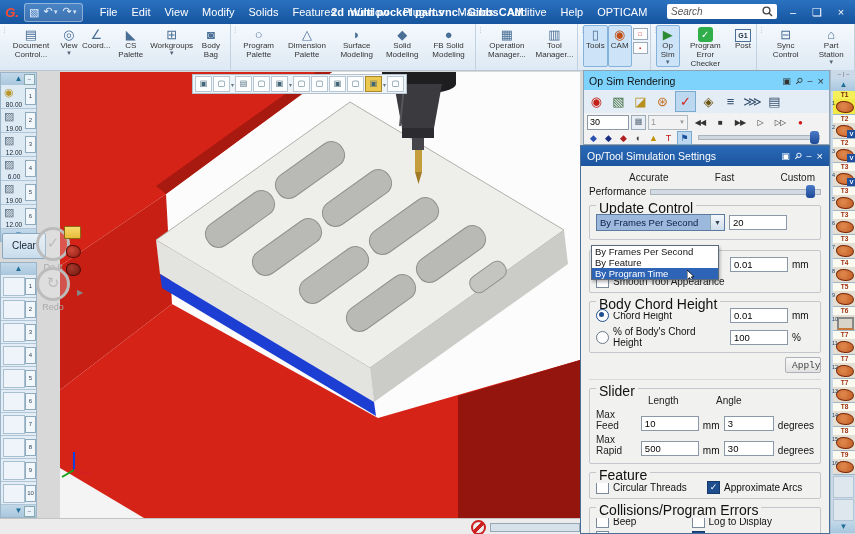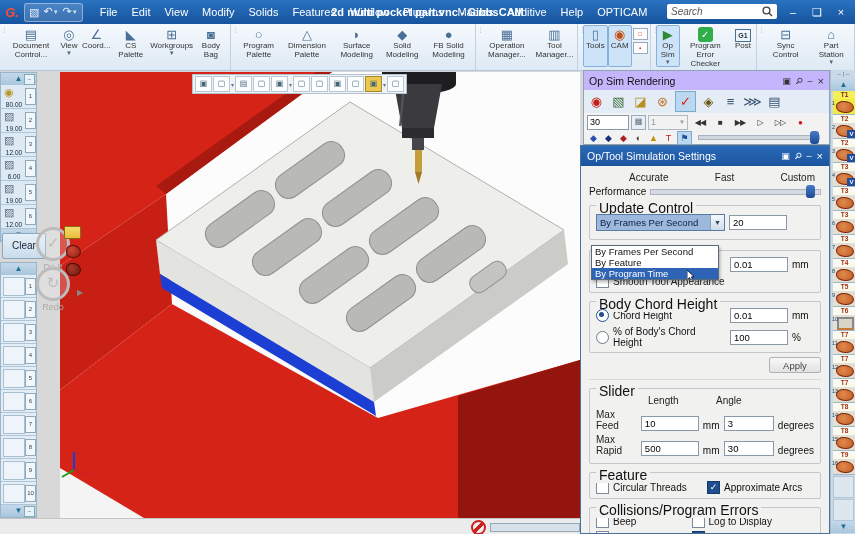--- a/index.html
+++ b/index.html
@@ -51,21 +51,21 @@
 .viewport{left:60px;top:72px;width:520px;height:446px;background:#fcfcfc;overflow:hidden}
 .vptb{position:absolute;left:132px;top:2px;height:18px;background:#eef3f8;border:1px solid #b4c2d0;display:flex;align-items:center;padding:0 2px;gap:1px}
 .vpi{width:15px;height:14px;border:1px solid #b8c6d2;background:#fbfdff;font-size:8px;line-height:14px;text-align:center;color:#467}
 .vpi.amber{background:#ecc84e;border-color:#a8862a}
 
 .statusbar{left:0;top:518px;width:583px;height:16px;background:#ececec;border-top:1px solid #c4c4c4}
 .noentry{position:absolute;left:471px;top:1px;width:11px;height:11px;border:2px solid #cc2020;border-radius:50%;background:linear-gradient(135deg,transparent 40%,#cc2020 40%,#cc2020 60%,transparent 60%)}
 .progress{position:absolute;left:490px;top:4px;width:88px;height:7px;background:#d7e1ea;border:1px solid #96a8b8}
 
 .opsim{left:583px;top:70px;width:247px;height:75px;background:#f2f2f2;border:1px solid #8fa3b5;box-sizing:border-box}
-.ostitle{height:19px;display:flex;align-items:center;padding:0 5px;font-size:10.5px;color:#111;background:#c4b5fd}
+.ostitle{height:19px;display:flex;align-items:center;padding:0 5px;font-size:10.5px;color:#111;background:#7dd3fc}
 .panel-icons{margin-left:auto;display:flex;gap:5px;color:#333;align-items:center}
 .pic{font-size:9px;line-height:10px}
 .pic.pin{transform:rotate(45deg)}
 .osrow1{height:23px;background:#e4edf6;display:flex;align-items:center;padding:0 3px;gap:3px}
 .osi{width:19px;height:19px;text-align:center;line-height:19px;font-size:13px}
 .osi.pressed{background:#bcd8f0;border:1px solid #7aaace}
 .osrow2{height:18px;display:flex;align-items:center;padding:0 3px;gap:2px}
 .osin{width:36px;height:13px;background:#fff;border:1px solid #8a98a8;font-size:9px;padding:0 2px;line-height:13px}
 .osbtn{width:13px;height:13px;border:1px solid #9ab;background:#e8eef4;font-size:8px;line-height:12px;text-align:center;color:#567}
 .ossel{width:34px;height:13px;border:1px solid #b0b8c0;background:#f2f2f2;color:#999;font-size:9px;line-height:13px;padding:0 2px;display:flex;justify-content:space-between}
@@ -93,21 +93,21 @@
 .combo{width:124px;height:15px;background:#9cb8dc;border:1px solid #5a7aa0;color:#0c1c44;display:flex;align-items:center;font-size:9.5px;padding-left:3px;position:relative}
 .combo .cbox{position:absolute;right:0;top:0;width:13px;height:100%;background:linear-gradient(#f4f8fc,#cfdcea);border-left:1px solid #8aa;text-align:center;font-size:7px;line-height:15px;color:#345}
 .ddlist{position:absolute;left:10px;top:79px;width:126px;background:#fff;border:1px solid #5a6a7a;z-index:40;box-shadow:1px 2px 3px rgba(0,0,0,.3)}
 .dditem{height:11px;line-height:11px;font-size:9.5px;padding:0 3px;white-space:nowrap;overflow:hidden;position:relative;color:#111}
 .dditem.hl{background:#2e64b5;color:#fff}
 .cb{width:11px;height:11px;border:1px solid #7a8a9a;background:#fff;display:inline-block;font-size:9px;line-height:11px;text-align:center;flex:none}
 .cb.checked{background:#1f4e8f;border-color:#16396a;color:#fff}
 .radio{width:11px;height:11px;border:1px solid #6a7a8a;border-radius:50%;background:#fff;display:inline-block;position:relative;flex:none}
 .radio.sel{border-color:#1f4e8f}
 .radio.sel::after{content:"";position:absolute;left:2px;top:2px;width:5px;height:5px;border-radius:50%;background:#1f4e8f}
-.btn{width:52px;height:16px;background:linear-gradient(#f8f8f8,#e2e2e2);border:1px solid #aeb2b8;border-radius:2px;font-size:9.5px;color:#444;font-family:Liberation Sans, sans-serif}
+.btn{width:36px;height:16px;background:linear-gradient(#f8f8f8,#e2e2e2);border:1px solid #aeb2b8;border-radius:2px;font-size:9.5px;color:#444;font-family:Liberation Mono, monospace}
 .apply-row{justify-content:flex-end;margin-top:2px}
 .srow{display:flex;align-items:flex-end;margin:3px 0;gap:4px}
 .sl{width:48px}
 .shead{display:flex;font-size:10px;margin-left:52px;gap:0}
 .shead span:first-child{width:68px}
 .sep-line{height:1px;background:#d9d9d9;margin:6px 0 2px}
 
 .rstrip{left:830px;top:70px;width:25px;height:464px;background:#c9d9e8;border-left:1px solid #a8bccd}
 .rtop{height:9px;color:#667;font-size:6px;text-align:center;line-height:9px}
 .tile{position:relative;width:23px;height:23px;margin-left:2px;border-bottom:1px solid #9fb5c8;background:#e4dfd2}

